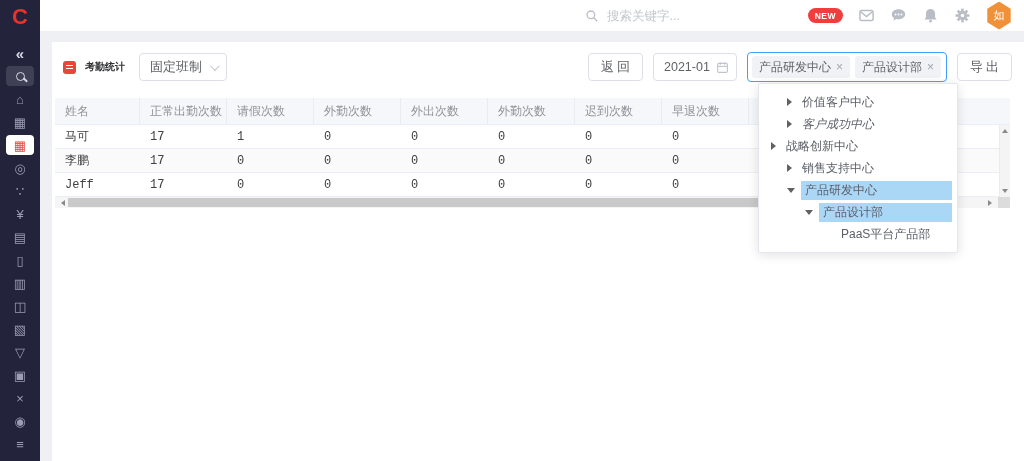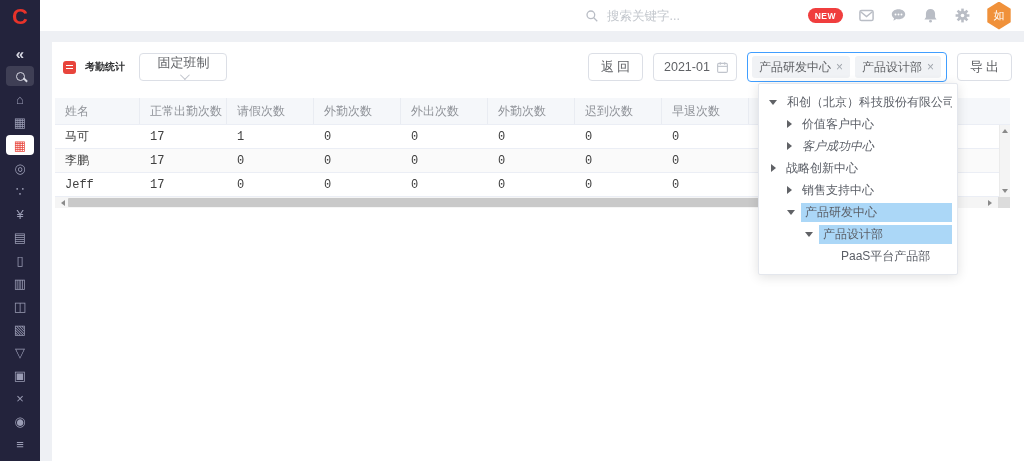--- a/index.html
+++ b/index.html
@@ -38,21 +38,21 @@
 
   
   .card { position:absolute; left:52px; top:42px; right:0; bottom:0; background:#fff; }
   .title-row { height:50px; display:flex; align-items:center; padding:0 12px 0 11px; }
   .doc-badge { width:13px; height:13px; background:#e8453c; border-radius:3px; margin-right:9px; position:relative; }
   .doc-badge::after { content:""; position:absolute; left:3px; right:3px; top:4px; height:1.5px;
                       background:#fff; box-shadow:0 3px 0 #fff; }
   .page-title { font-size:10px; font-weight:bold; color:#303133; margin-right:14px; white-space:nowrap; }
   .select-sm { width:88px; height:28px; border:1px solid #dcdfe6; border-radius:4px; background:#fff;
                display:flex; align-items:center; justify-content:space-between; padding:0 9px 0 10px;
-               font-size:13px; color:#606266; cursor:pointer;flex-direction:column; }
+               font-size:13px; color:#606266; cursor:pointer; }
   .chev { width:7px; height:7px; border-right:1.3px solid #c0c4cc; border-bottom:1.3px solid #c0c4cc;
           transform:rotate(45deg) translateY(-2px); }
   .toolbar { margin-left:auto; display:flex; align-items:center; gap:10px; }
   .btn { height:28px; padding:0 9px 0 12px; border:1px solid #dcdfe6; border-radius:4px; background:#fff;
          font-size:13px; color:#606266; letter-spacing:3px; display:flex; align-items:center;
          cursor:pointer; white-space:nowrap; }
   .date-input { width:84px; height:28px; border:1px solid #dcdfe6; border-radius:4px; background:#fff;
                 display:flex; align-items:center; justify-content:space-between; padding:0 7px 0 10px;
                 font-size:12.5px; color:#606266; cursor:pointer; }
   .cal-icon { width:13px; height:13px; color:#c0c4cc; display:block; }
@@ -261,24 +261,20 @@
       <span class="h-corner"></span>
     </div>
     <div class="v-scroll">
       <span class="tri-up"></span>
       <span class="tri-down"></span>
     </div>
   </div>
 </main>
 
 <div class="tree-panel">
-    <div class="tree-item" style="padding-left: 10px;">
-      <span class="caret-down"></span>
-      <span class="tree-label">和创（北京）科技股份有限公司</span>
-    </div>
     <div class="tree-item" style="padding-left: 28px;">
       <span class="caret-right"></span>
       <span class="tree-label">价值客户中心</span>
     </div>
     <div class="tree-item" style="padding-left: 28px; font-style: italic;">
       <span class="caret-right"></span>
       <span class="tree-label">客户成功中心</span>
     </div>
     <div class="tree-item" style="padding-left: 12px;">
       <span class="caret-right"></span>

